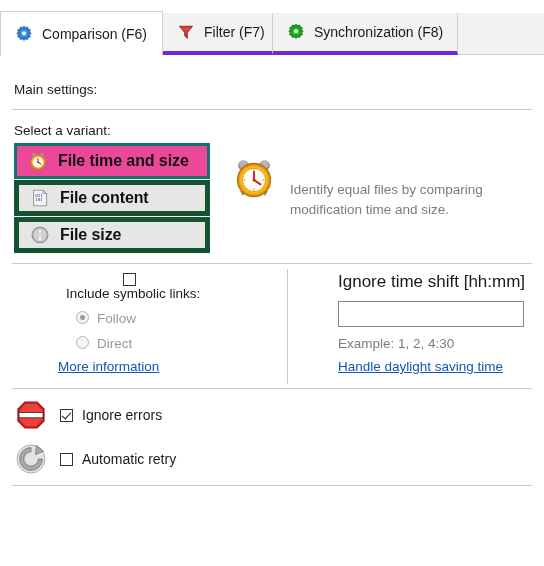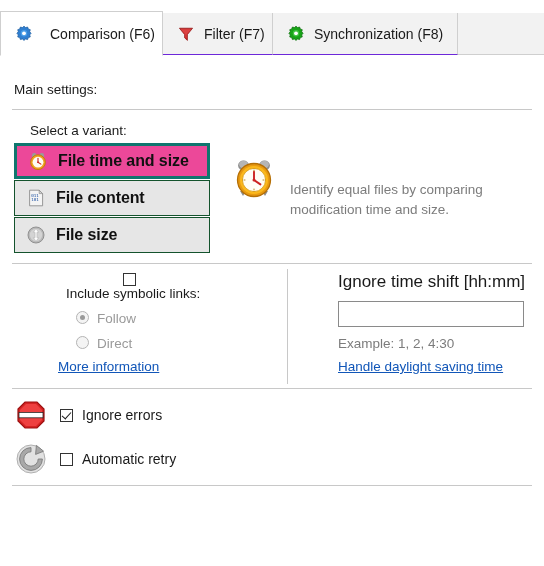--- a/index.html
+++ b/index.html
@@ -36,31 +36,30 @@
   .tab {
     position: absolute;
     top: 13px;
     height: 42px;
     box-sizing: border-box;
     display: flex;
     align-items: center;
     padding: 0 14px;
     background: #f2f2f2;
     border-right: 1px solid #cfcfcf;
-    border-bottom: 1px solid #6d28d9;
+    border-bottom: 4px solid #6d28d9;
     cursor: default;
     white-space: nowrap;
   }
   .tab.active {
     background: #ffffff;
     border: 1px solid #cfcfcf;
     border-bottom: 1px solid #ffffff;
     top: 11px;
     height: 45px;
-    gap: 8px;
   }
   .tab-label {
     font-size: 14px;
     color: #1a1a1a;
     margin-left: 9px;
   }
   .tab-icon {
     width: 18px; height: 18px;
     display: inline-block;
     flex: 0 0 18px;
@@ -115,37 +114,36 @@
     width: 0;
     height: 115px;
     border-left: 1px solid #c8c8c8;
   }
 
   .select-variant-label {
     position: absolute;
     left: 14px; top: 57px;
     font-size: 13.5px;
     color: #1a1a1a;
-    margin-left: 16px;
   }
 
   
   .variant-list {
     position: absolute;
     left: 14px; top: 77px;
     width: 196px;
   }
   .variant-item {
     box-sizing: border-box;
     height: 36px;
     display: flex;
     align-items: center;
     padding-left: 11px;
     background: #e6e6e6;
-    border: 1px solid #14532d;
+    border: 5px solid #14532d;
     margin-bottom: 1px;
     cursor: default;
   }
   .variant-item.selected {
     background: #ec4899;
     border: 3px solid #0f766e;
   }
   .variant-icon {
     width: 20px; height: 20px;
     flex: 0 0 20px;

